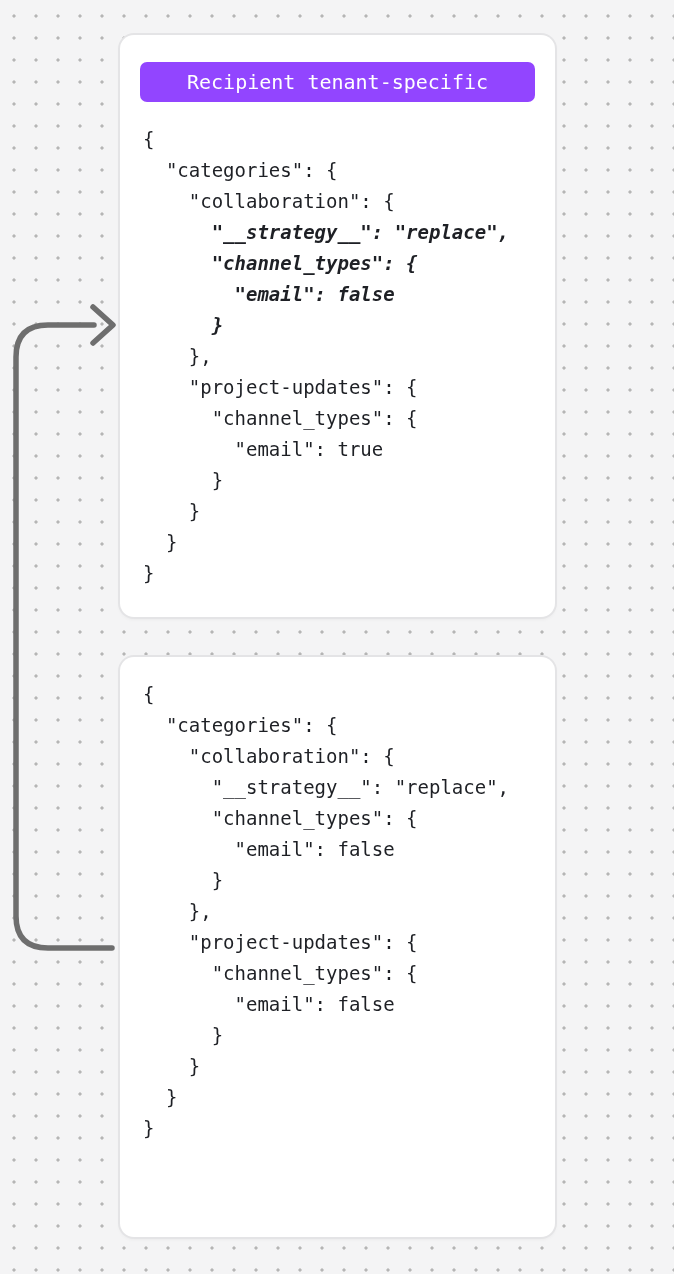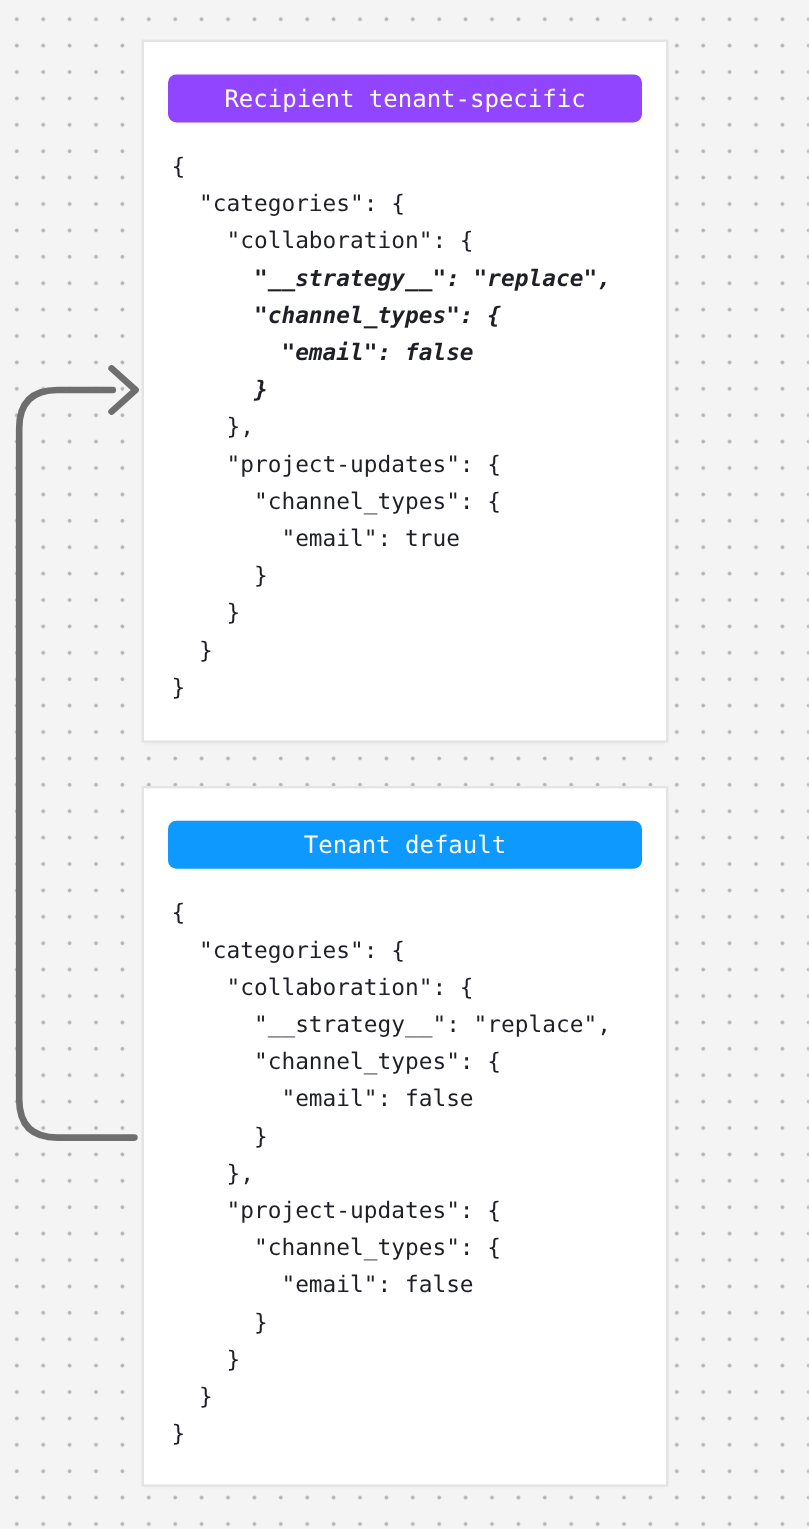--- a/index.html
+++ b/index.html
@@ -20,21 +20,21 @@
     left: 0; top: 0;
     width: 674px; height: 1274px;
     pointer-events: none;
   }
 
   .card {
     position: absolute;
     left: 120px;
     width: 435px;
     background: #ffffff;
-    border-radius: 0;
+    border-radius: 14px;
     box-shadow: 0 0 0 2px #e4e4e6, 0 2px 4px rgba(0,0,0,0.06);
     box-sizing: border-box;
   }
   .card.top    { top: 35px;  height: 582px; }
   .card.bottom { top: 657px; height: 580px; }
 
   .badge {
     margin: 27px 20px 0 20px;
     height: 40px;
     border-radius: 7px;
@@ -101,21 +101,20 @@
 
       <div class="code-line">    }</div>
 
       <div class="code-line">  }</div>
 
       <div class="code-line">}</div>
     </div>
 </div>
 
 <div class="card bottom">
-  <div class="badge" style="background: rgb(14, 153, 255);">Tenant default</div>
   <div class="code">
 
       <div class="code-line">{</div>
 
       <div class="code-line">  "categories": {</div>
 
       <div class="code-line">    "collaboration": {</div>
 
       <div class="code-line">      "__strategy__": "replace",</div>
 

